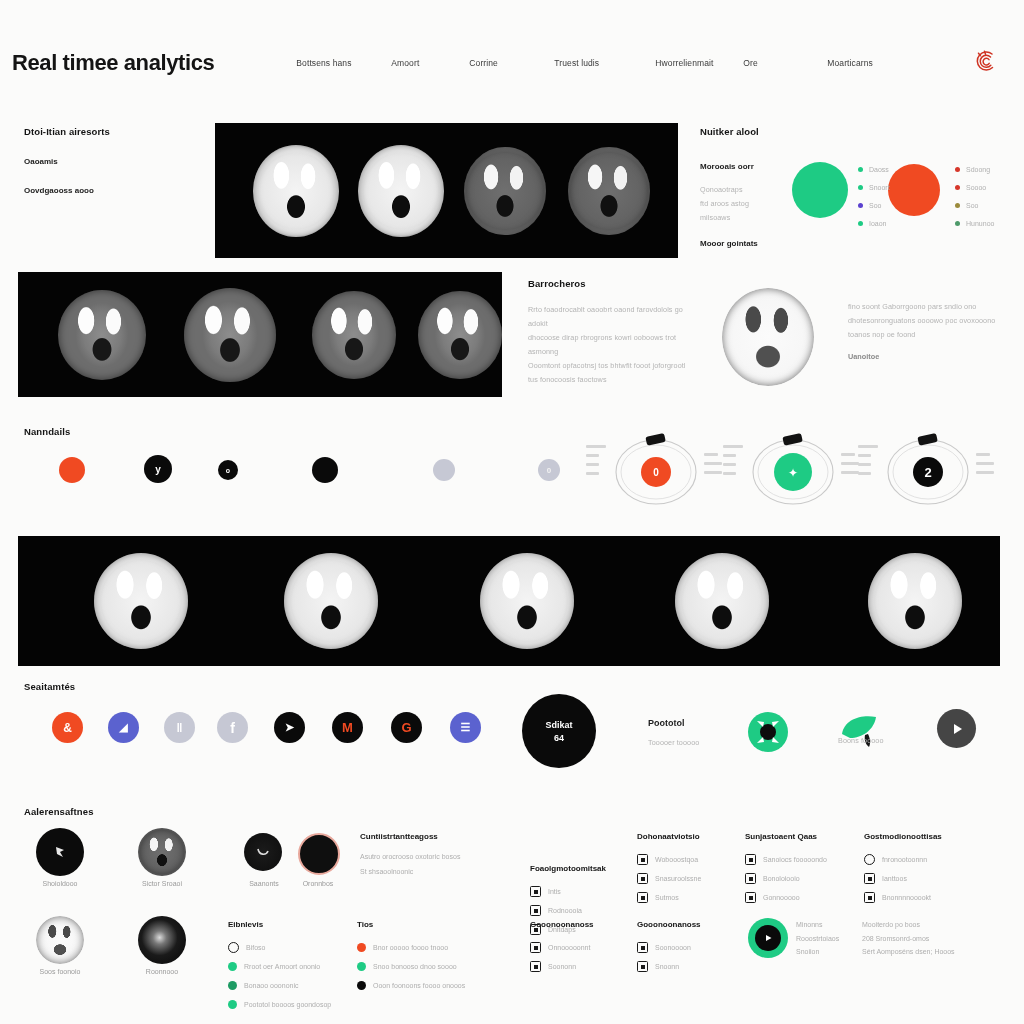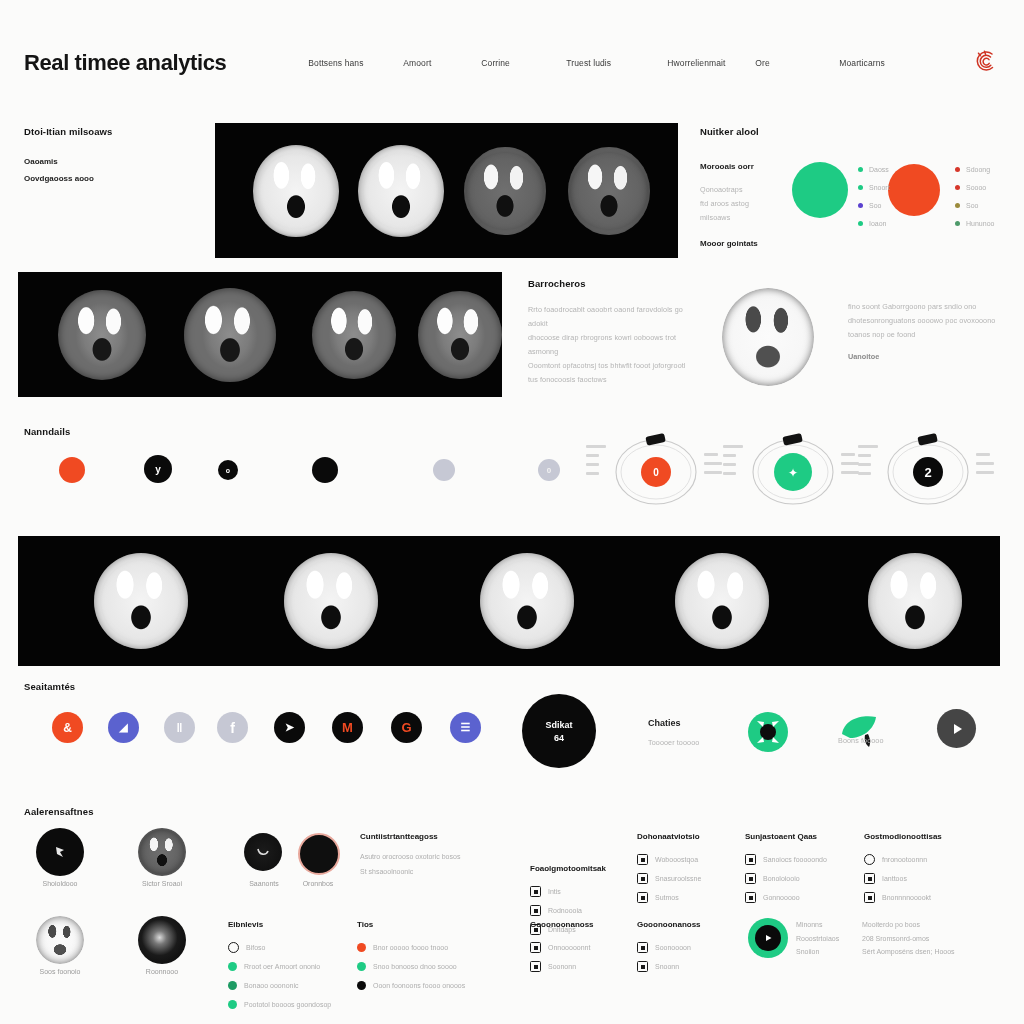--- a/index.html
+++ b/index.html
@@ -16,21 +16,21 @@
   
   .blur1{filter:blur(.55px);}
   .blur2{filter:blur(.75px);}
 
   
   .header{
     position:absolute;left:0;top:34px;width:1024px;height:58px;
     display:flex;align-items:center;
   }
   .brand{
-    margin-left:24px;font-size:22px;font-weight:bold;letter-spacing:-.4px;
+    margin-left:12px;font-size:22px;font-weight:bold;letter-spacing:-.4px;
     color:#141414;white-space:nowrap;
   }
   .nav{
     display:flex;align-items:center;gap:0;margin-left:82px;flex:1;
   }
   .nav-item{
     font-size:8.5px;color:#3a3a3a;white-space:nowrap;
     letter-spacing:.1px;
   }
   .logo-mark{
@@ -122,23 +122,23 @@
         <path d="M20 6 A9 9 0 1 0 20.5 19.5"></path>
         <path d="M18.5 9 A6 6 0 1 0 18.8 17.2"></path>
         <path d="M17 11.6 A3.3 3.3 0 1 0 17.2 15.4"></path>
         <path d="M12.5 3.2 L13.5 6.2"></path>
         <path d="M6.5 5.2 L8.4 7.6"></path>
       </g>
     </svg>
   </div>
 
   <div style="position:absolute;left:24px;top:126px;width:180px;">
-    <div class="sec-title blur1">Dtoi-Itian milsoaws</div>
+    <div class="sec-title blur1">Dtoi-Itian airesorts</div>
     <div class="sub-title blur1" style="margin-top:20px">Oaoamis</div>
-    <div class="sub-title blur1" style="margin-top:8px">Oovdgaooss aooo</div>
+    <div class="sub-title blur1" style="margin-top:20px">Oovdgaooss aooo</div>
   </div>
 
   <div class="mri-strip" style="left:215px;top:123px;width:463px;height:135px;position:absolute;">
     <div class="mri bright" style="left:38px;top:22px;width:86px;height:92px"></div>
     <div class="mri bright" style="left:143px;top:22px;width:86px;height:92px"></div>
     <div class="mri dim" style="left:249px;top:24px;width:82px;height:88px"></div>
     <div class="mri dim" style="left:353px;top:24px;width:82px;height:88px"></div>
   </div>
 
   <div style="position:absolute;left:700px;top:126px;width:310px;">
@@ -312,21 +312,21 @@
     <div class="badge" style="position:absolute;left:398px;top:0;width:31px;height:31px;background:#5b62cf;font-size:11px">☰</div>
   </div>
 
   <div style="position:absolute;left:522px;top:694px;width:74px;height:74px;border-radius:50%;background:#0a0a0a;
               display:flex;flex-direction:column;align-items:center;justify-content:center;">
     <span class="blur1" style="font-size:9px;font-weight:bold;color:#fff">Sdikat</span>
     <span class="blur1" style="font-size:9px;font-weight:bold;color:#fff;margin-top:3px">64</span>
   </div>
 
   <div style="position:absolute;left:648px;top:718px;width:110px">
-    <div class="sub-title blur1" style="font-size:9px">Chaties</div>
+    <div class="sub-title blur1" style="font-size:9px">Poototol</div>
     <div class="body-line blur2" style="margin-top:8px">Tooooer tooooo</div>
   </div>
 
   <div style="position:absolute;left:748px;top:712px;width:40px;height:40px">
     <svg width="40" height="40" viewBox="0 0 40 40">
       <circle cx="20" cy="20" r="20" fill="#1ecb84"></circle>
       <circle cx="20" cy="20" r="8" fill="#0d0d0d"></circle>
       <g fill="#ffffff">
         <path d="M9 9 l7 1 -1 5 z"></path>
           <path d="M31 9 l-7 1 1 5 z"></path>

